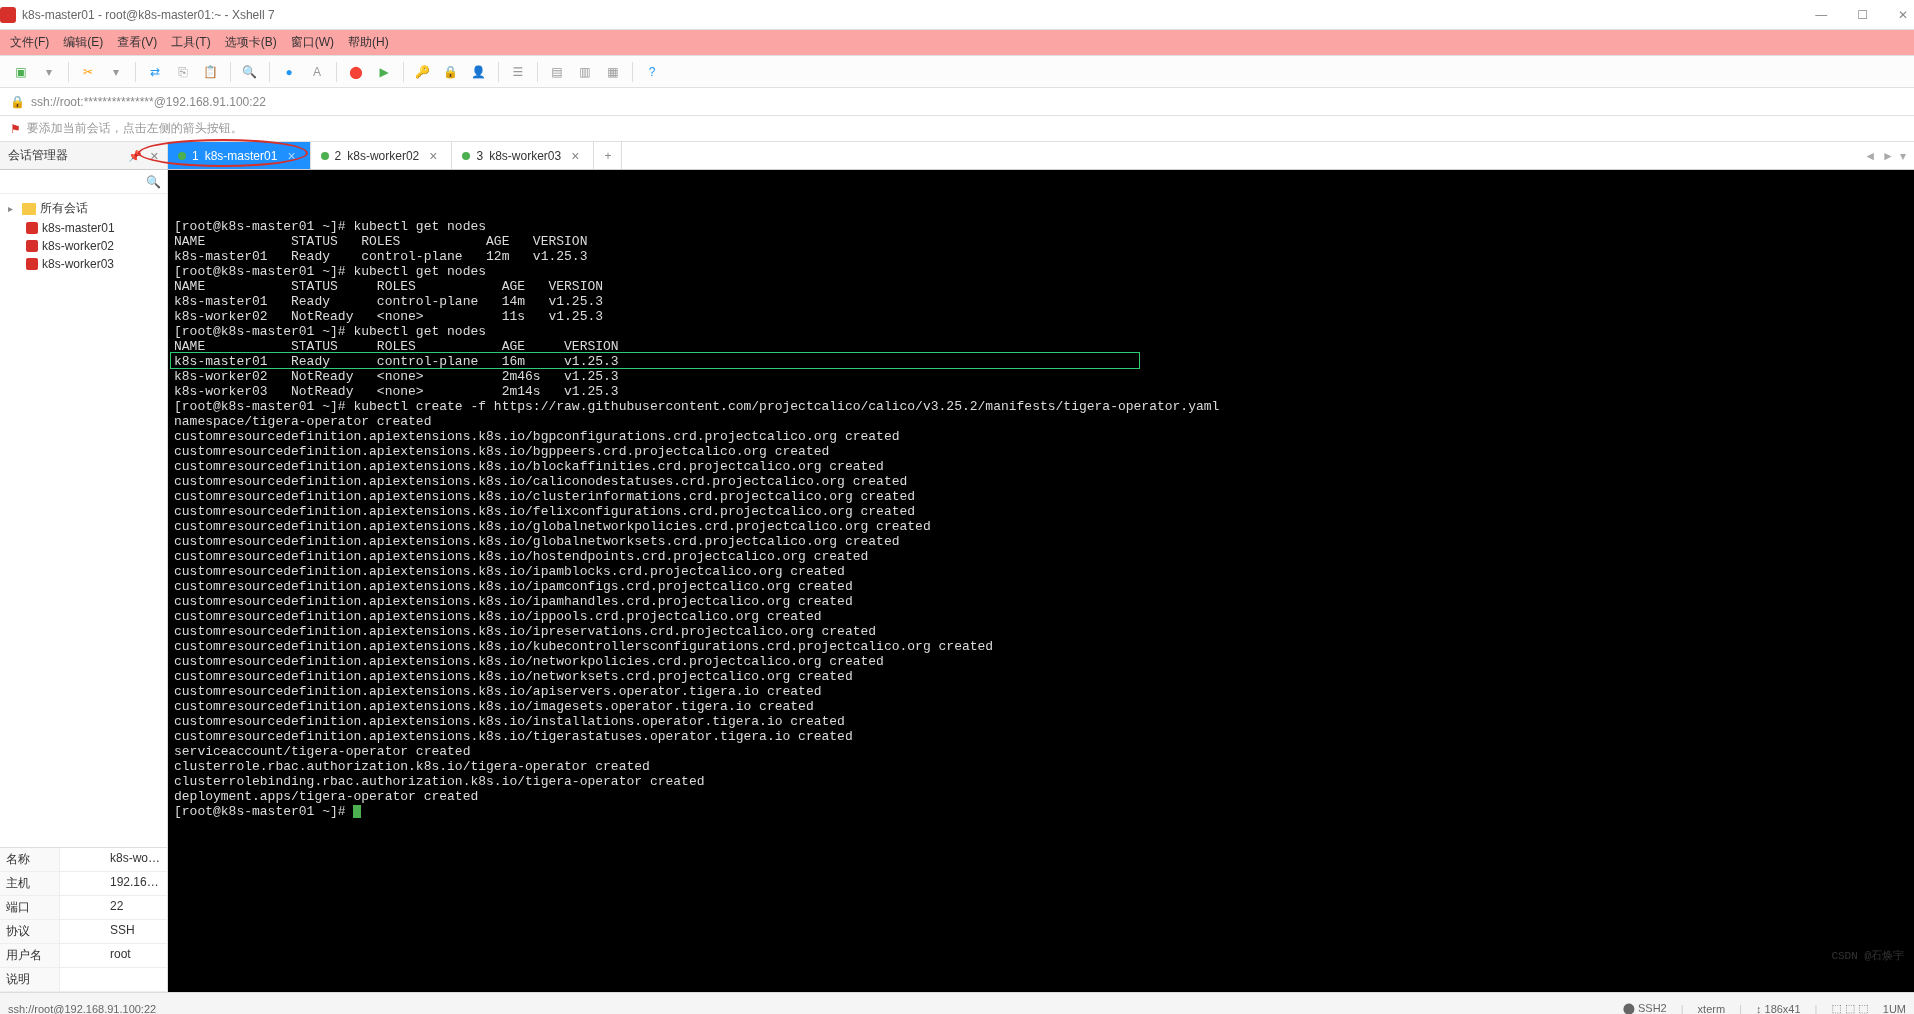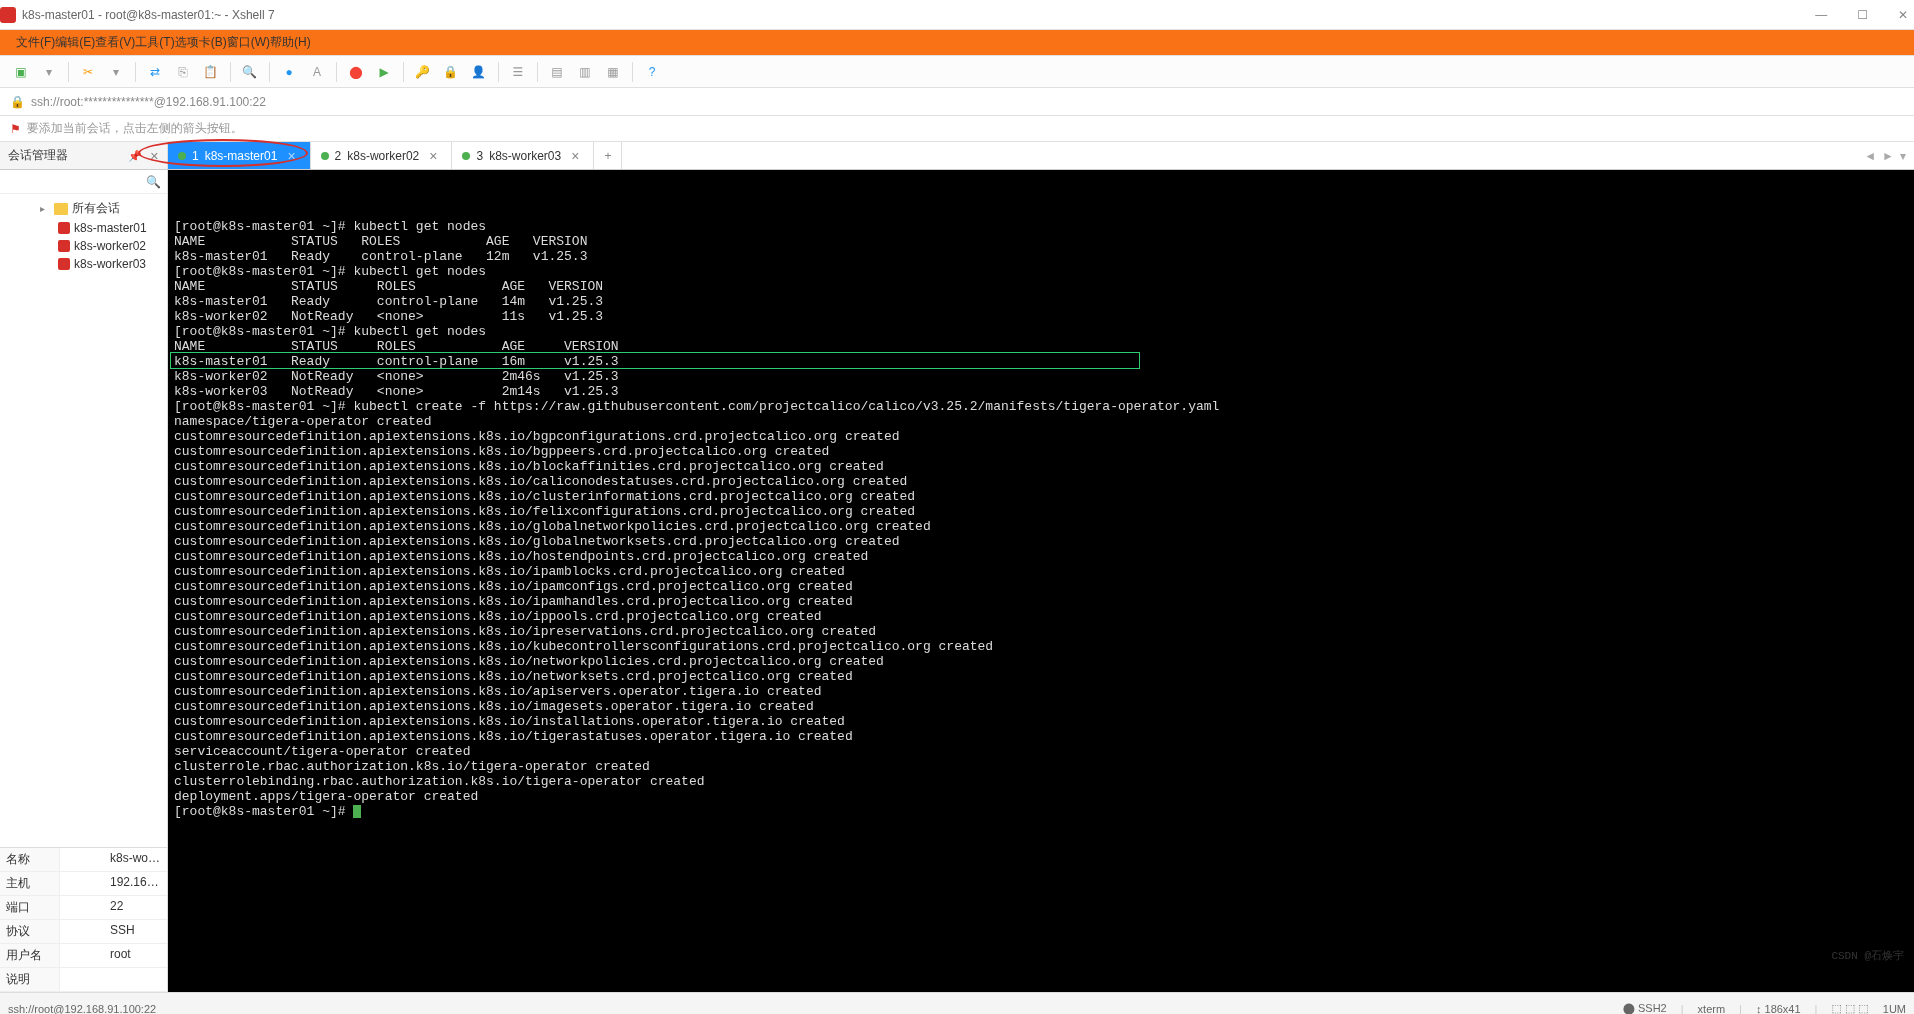--- a/index.html
+++ b/index.html
@@ -4,21 +4,21 @@
 <style>
 * { margin: 0; padding: 0; box-sizing: border-box; }
 body { font-family: "Microsoft YaHei", "Segoe UI", sans-serif; font-size: 12px; background: #f0f0f0; color: #333; overflow: hidden; width: 1914px; height: 1014px; }
 
 .titlebar { height: 30px; background: #fff; display: flex; align-items: center; padding: 0 0; border-bottom: 1px solid #e0e0e0; }
 .titlebar .app-icon { width: 16px; height: 16px; background: #d7302b; border-radius: 3px; margin-right: 6px; display:inline-block; }
 .titlebar .title { flex: 1; color: #666; }
 .titlebar .win-controls { display: flex; gap: 18px; color: #888; }
 .titlebar .win-controls span { cursor: pointer; padding: 2px 6px; }
 
-.menubar { height: 26px; background: #f97316; display: flex; align-items: center; padding: 0 16px; border-bottom: 1px solid #e0e0e0; }
+.menubar { height: 26px; background: #fca5a5; display: flex; align-items: center; padding: 0 10px; gap: 14px; border-bottom: 1px solid #e0e0e0; }
 .menubar span { cursor: pointer; color: #333; }
 
 .toolbar { height: 32px; background: #fcfcfc; display: flex; align-items: center; padding: 0 10px; gap: 6px; border-bottom: 1px solid #e0e0e0; }
 .tool-sep { width: 1px; height: 20px; background: #ddd; margin: 0 2px; }
 .tool-btn { width: 22px; height: 22px; display: inline-flex; align-items: center; justify-content: center; cursor: pointer; border-radius: 2px; }
 .tool-btn.green { color: #4caf50; }
 .tool-btn.blue { color: #2196f3; }
 .tool-btn.orange { color: #ff9800; }
 .tool-btn.red { color: #f44336; }
 .tool-btn.gray { color: #999; }
@@ -37,21 +37,21 @@
 .tab .dot { width: 8px; height: 8px; border-radius: 50%; display: inline-block; }
 .tab .dot.g { background: #4caf50; }
 .tab .close { font-size: 14px; opacity: 0.6; margin-left: 4px; }
 .tab-add { width: 28px; display: flex; align-items: center; justify-content: center; cursor: pointer; color: #888; border-right: 1px solid #ddd; }
 
 .ellipse { position: absolute; border: 2px solid #d7302b; border-radius: 50%; width: 170px; height: 28px; left: 138px; top: -3px; pointer-events: none; z-index: 10; }
 
 .main { display: flex; height: calc(1014px - 30px - 26px - 32px - 28px - 26px - 28px - 22px); }
 .sidebar { width: 168px; background: #fff; border-right: 1px solid #ddd; display: flex; flex-direction: column; }
 .search-row { height: 24px; display: flex; align-items: center; justify-content: flex-end; padding: 0 6px; color: #aaa; border-bottom: 1px solid #eee; }
-.tree { flex: 1; padding: 4px 0; overflow: auto; margin-left: 32px; }
+.tree { flex: 1; padding: 4px 0; overflow: auto; }
 .tree-item { display: flex; align-items: center; padding: 2px 4px 2px 8px; cursor: pointer; gap: 4px; }
 .tree-item.root::before { content: "▸"; color: #888; font-size: 10px; width: 10px; }
 .tree-item.folder { font-weight: normal; }
 .tree-item .folder-icon { width: 14px; height: 12px; background: #f7c948; border-radius: 1px; display: inline-block; }
 .tree-item.child { padding-left: 26px; }
 .tree-item .sess-icon { width: 12px; height: 12px; background: #d7302b; border-radius: 2px; display: inline-block; }
 .props { border-top: 1px solid #ddd; }
 .props-row { display: flex; border-bottom: 1px solid #eee; }
 .props-row .k { width: 60px; padding: 3px 6px; background: #f9f9f9; border-right: 1px solid #eee; }
 .props-row .v { flex: 1; padding: 3px 6px; overflow: hidden; text-overflow: ellipsis; white-space: nowrap; margin-left: 44px; }

